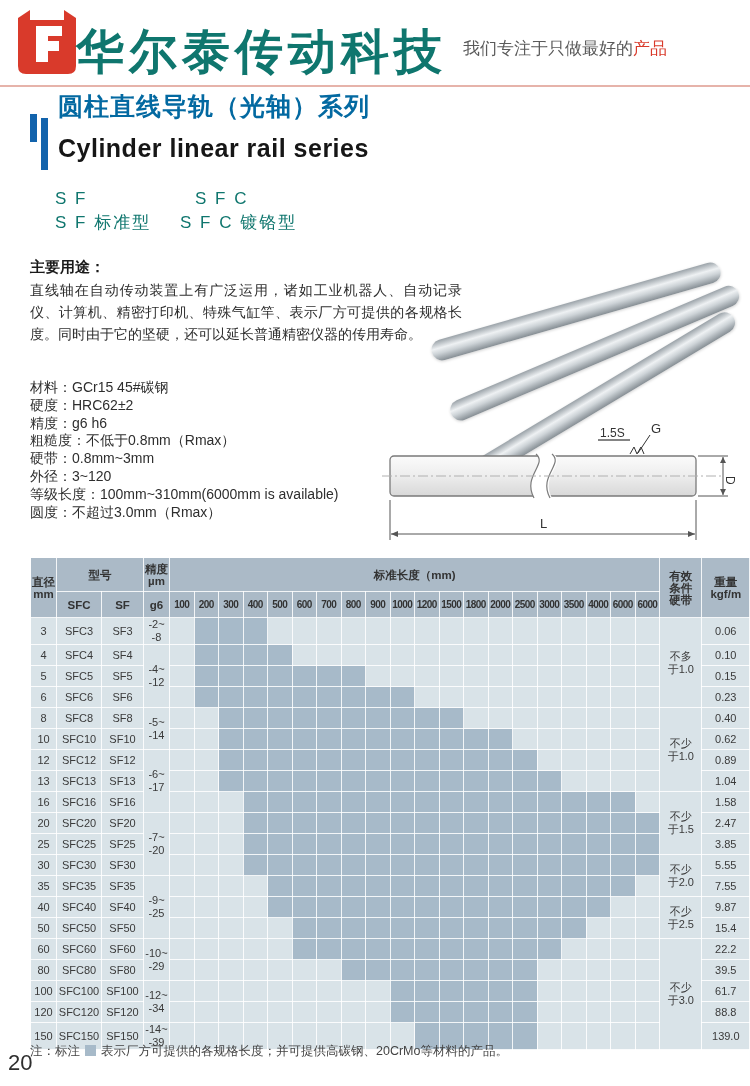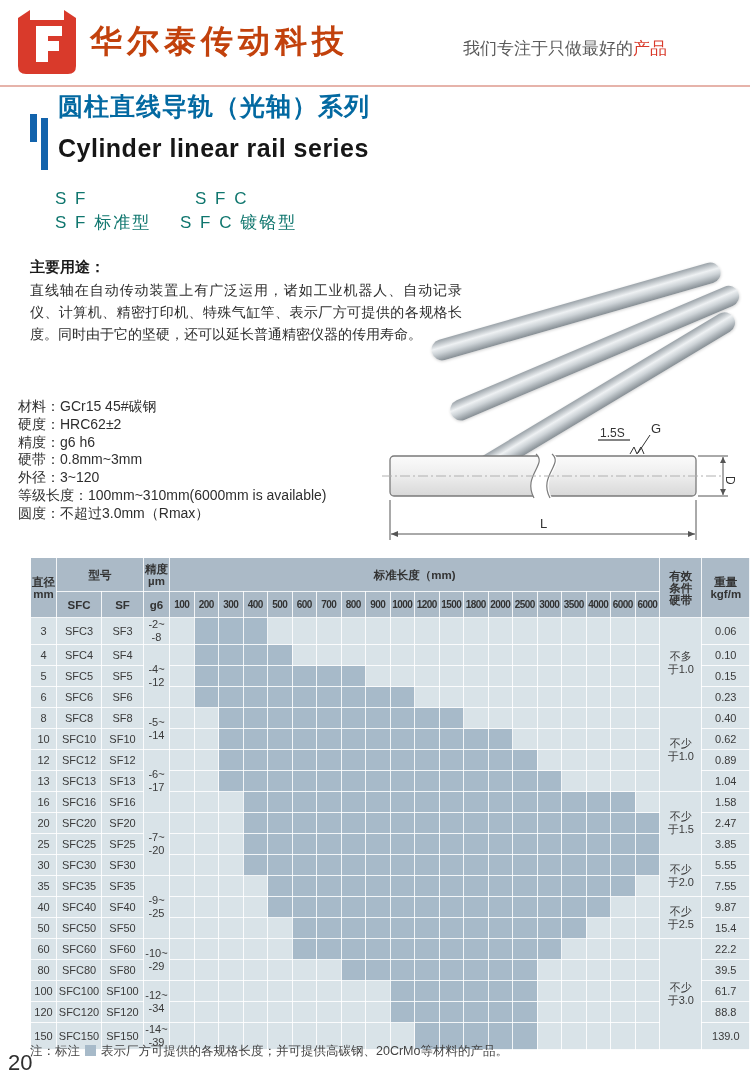--- a/index.html
+++ b/index.html
@@ -2,39 +2,39 @@
 <html><head>
 <meta charset="utf-8">
 <style>
   html,body{margin:0;padding:0;}
   body{
     width:750px;height:1086px;position:relative;background:#ffffff;
     font-family:"Liberation Sans","DejaVu Sans",sans-serif;color:#333;overflow:hidden;
   }
   
   .logo{position:absolute;left:16px;top:8px;width:62px;height:68px;}
-  .brand{position:absolute;left:90px;top:20px;font-size:32px;font-weight:bold;color:#c2410c;letter-spacing:5px;white-space:nowrap;}
+  .brand{position:absolute;left:76px;top:20px;font-size:48px;font-weight:bold;color:#0f766e;letter-spacing:5px;white-space:nowrap;}
   .slogan{position:absolute;left:463px;top:37px;font-size:17px;color:#5a5a5a;white-space:nowrap;}
   .slogan .accent{color:#d93a2b;}
   .header-rule{position:absolute;left:0;top:85px;width:750px;height:2px;background:#e6b3aa;}
   
   .tbar{position:absolute;background:#1263ac;width:7px;}
   .tbar1{left:30px;top:114px;height:28px;}
   .tbar2{left:41px;top:118px;height:52px;}
   .title-zh{position:absolute;left:58px;top:90px;font-size:25px;font-weight:bold;color:#0369a1;letter-spacing:1px;}
   .title-en{position:absolute;left:58px;top:134px;font-size:25px;font-weight:bold;color:#161616;letter-spacing:.5px;}
   .model-code-sf{position:absolute;left:55px;top:189px;}
   .model-code-sfc{position:absolute;left:195px;top:189px;}
   .model-desc-sf{position:absolute;left:55px;top:211px;}
   .model-desc-sfc{position:absolute;left:180px;top:211px;}
   .model{font-size:17px;font-weight:normal;color:#0f766e;letter-spacing:2px;white-space:nowrap;}
   
   .usage-heading{position:absolute;left:30px;top:258px;font-size:15px;font-weight:bold;color:#1a1a1a;}
   .usage-body{position:absolute;left:30px;top:279px;width:432px;font-size:14px;line-height:22px;color:#2e2e2e;text-align:justify;}
-  .spec-list{position:absolute;left:18px;top:379px;font-size:14px;line-height:17.8px;color:#2e2e2e;margin-top:19px;}
+  .spec-list{position:absolute;left:30px;top:379px;font-size:14px;line-height:17.8px;color:#2e2e2e;}
   
   .photo{position:absolute;left:458px;top:230px;width:282px;height:158px;}
   .rod{position:absolute;height:21px;border-radius:11px;
        background:linear-gradient(180deg,#9aa2a8 0%,#eef1f3 38%,#cdd3d7 62%,#868e94 100%);
        box-shadow:0 1px 3px rgba(0,0,0,.18);transform-origin:85% 50%;}
   .rod1{width:300px;left:-36px;top:42px;transform:rotate(-16deg);}
   .rod2{width:312px;left:-28px;top:70px;transform:rotate(-23deg);}
   .rod3{width:300px;left:-18px;top:100px;transform:rotate(-31deg);}
   
   .drawing{position:absolute;left:378px;top:420px;}
@@ -77,20 +77,21 @@
 <div class="model model-code-sfc">S F C</div>
 <div class="model model-desc-sf">S F 标准型</div>
 <div class="model model-desc-sfc">S F C 镀铬型</div>
 
 <div class="usage-heading">主要用途：</div>
 <div class="usage-body">直线轴在自动传动装置上有广泛运用，诸如工业机器人、自动记录仪、计算机、精密打印机、特殊气缸竿、表示厂方可提供的各规格长度。同时由于它的坚硬，还可以延长普通精密仪器的传用寿命。</div>
 <div class="spec-list">
     <div>材料：GCr15  45#碳钢</div>
     <div>硬度：HRC62±2</div>
     <div>精度：g6  h6</div>
+    <div>粗糙度：不低于0.8mm（Rmax）</div>
     <div>硬带：0.8mm~3mm</div>
     <div>外径：3~120</div>
     <div>等级长度：100mm~310mm(6000mm is available)</div>
     <div>圆度：不超过3.0mm（Rmax）</div>
   </div>
 
 <div class="photo">
   <div class="rod rod1"></div>
   <div class="rod rod2"></div>
   <div class="rod rod3"></div>

